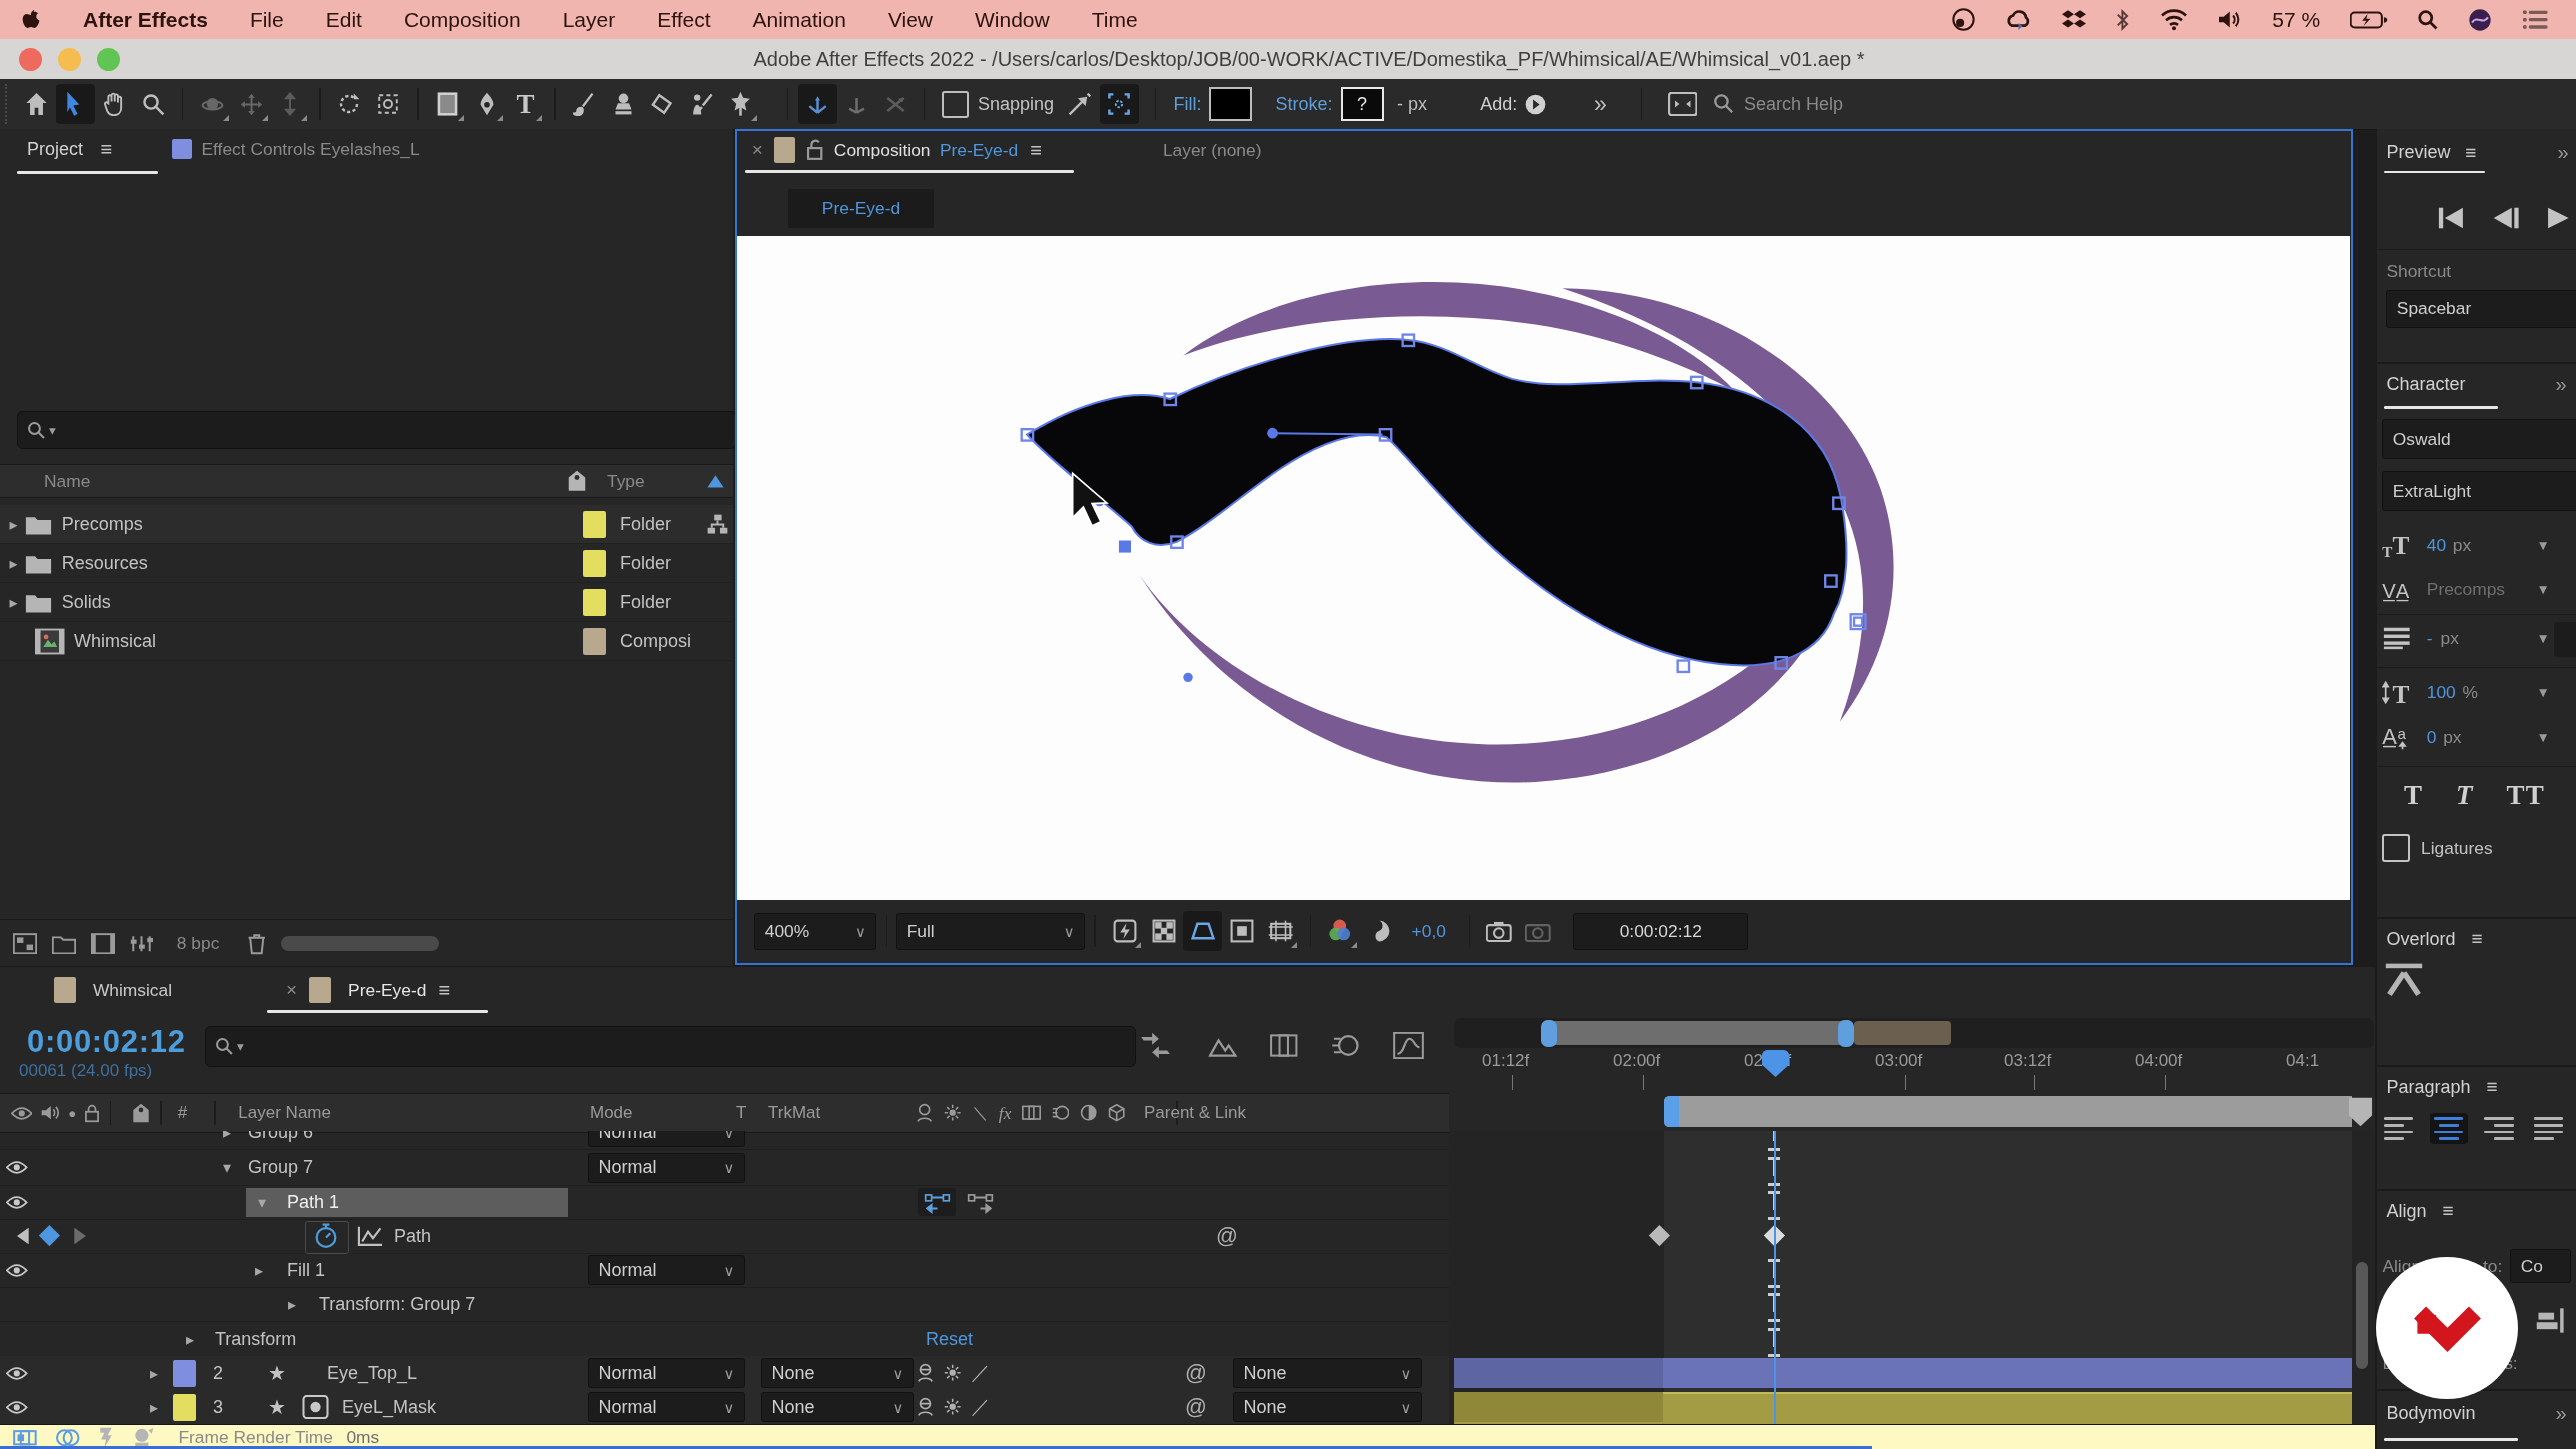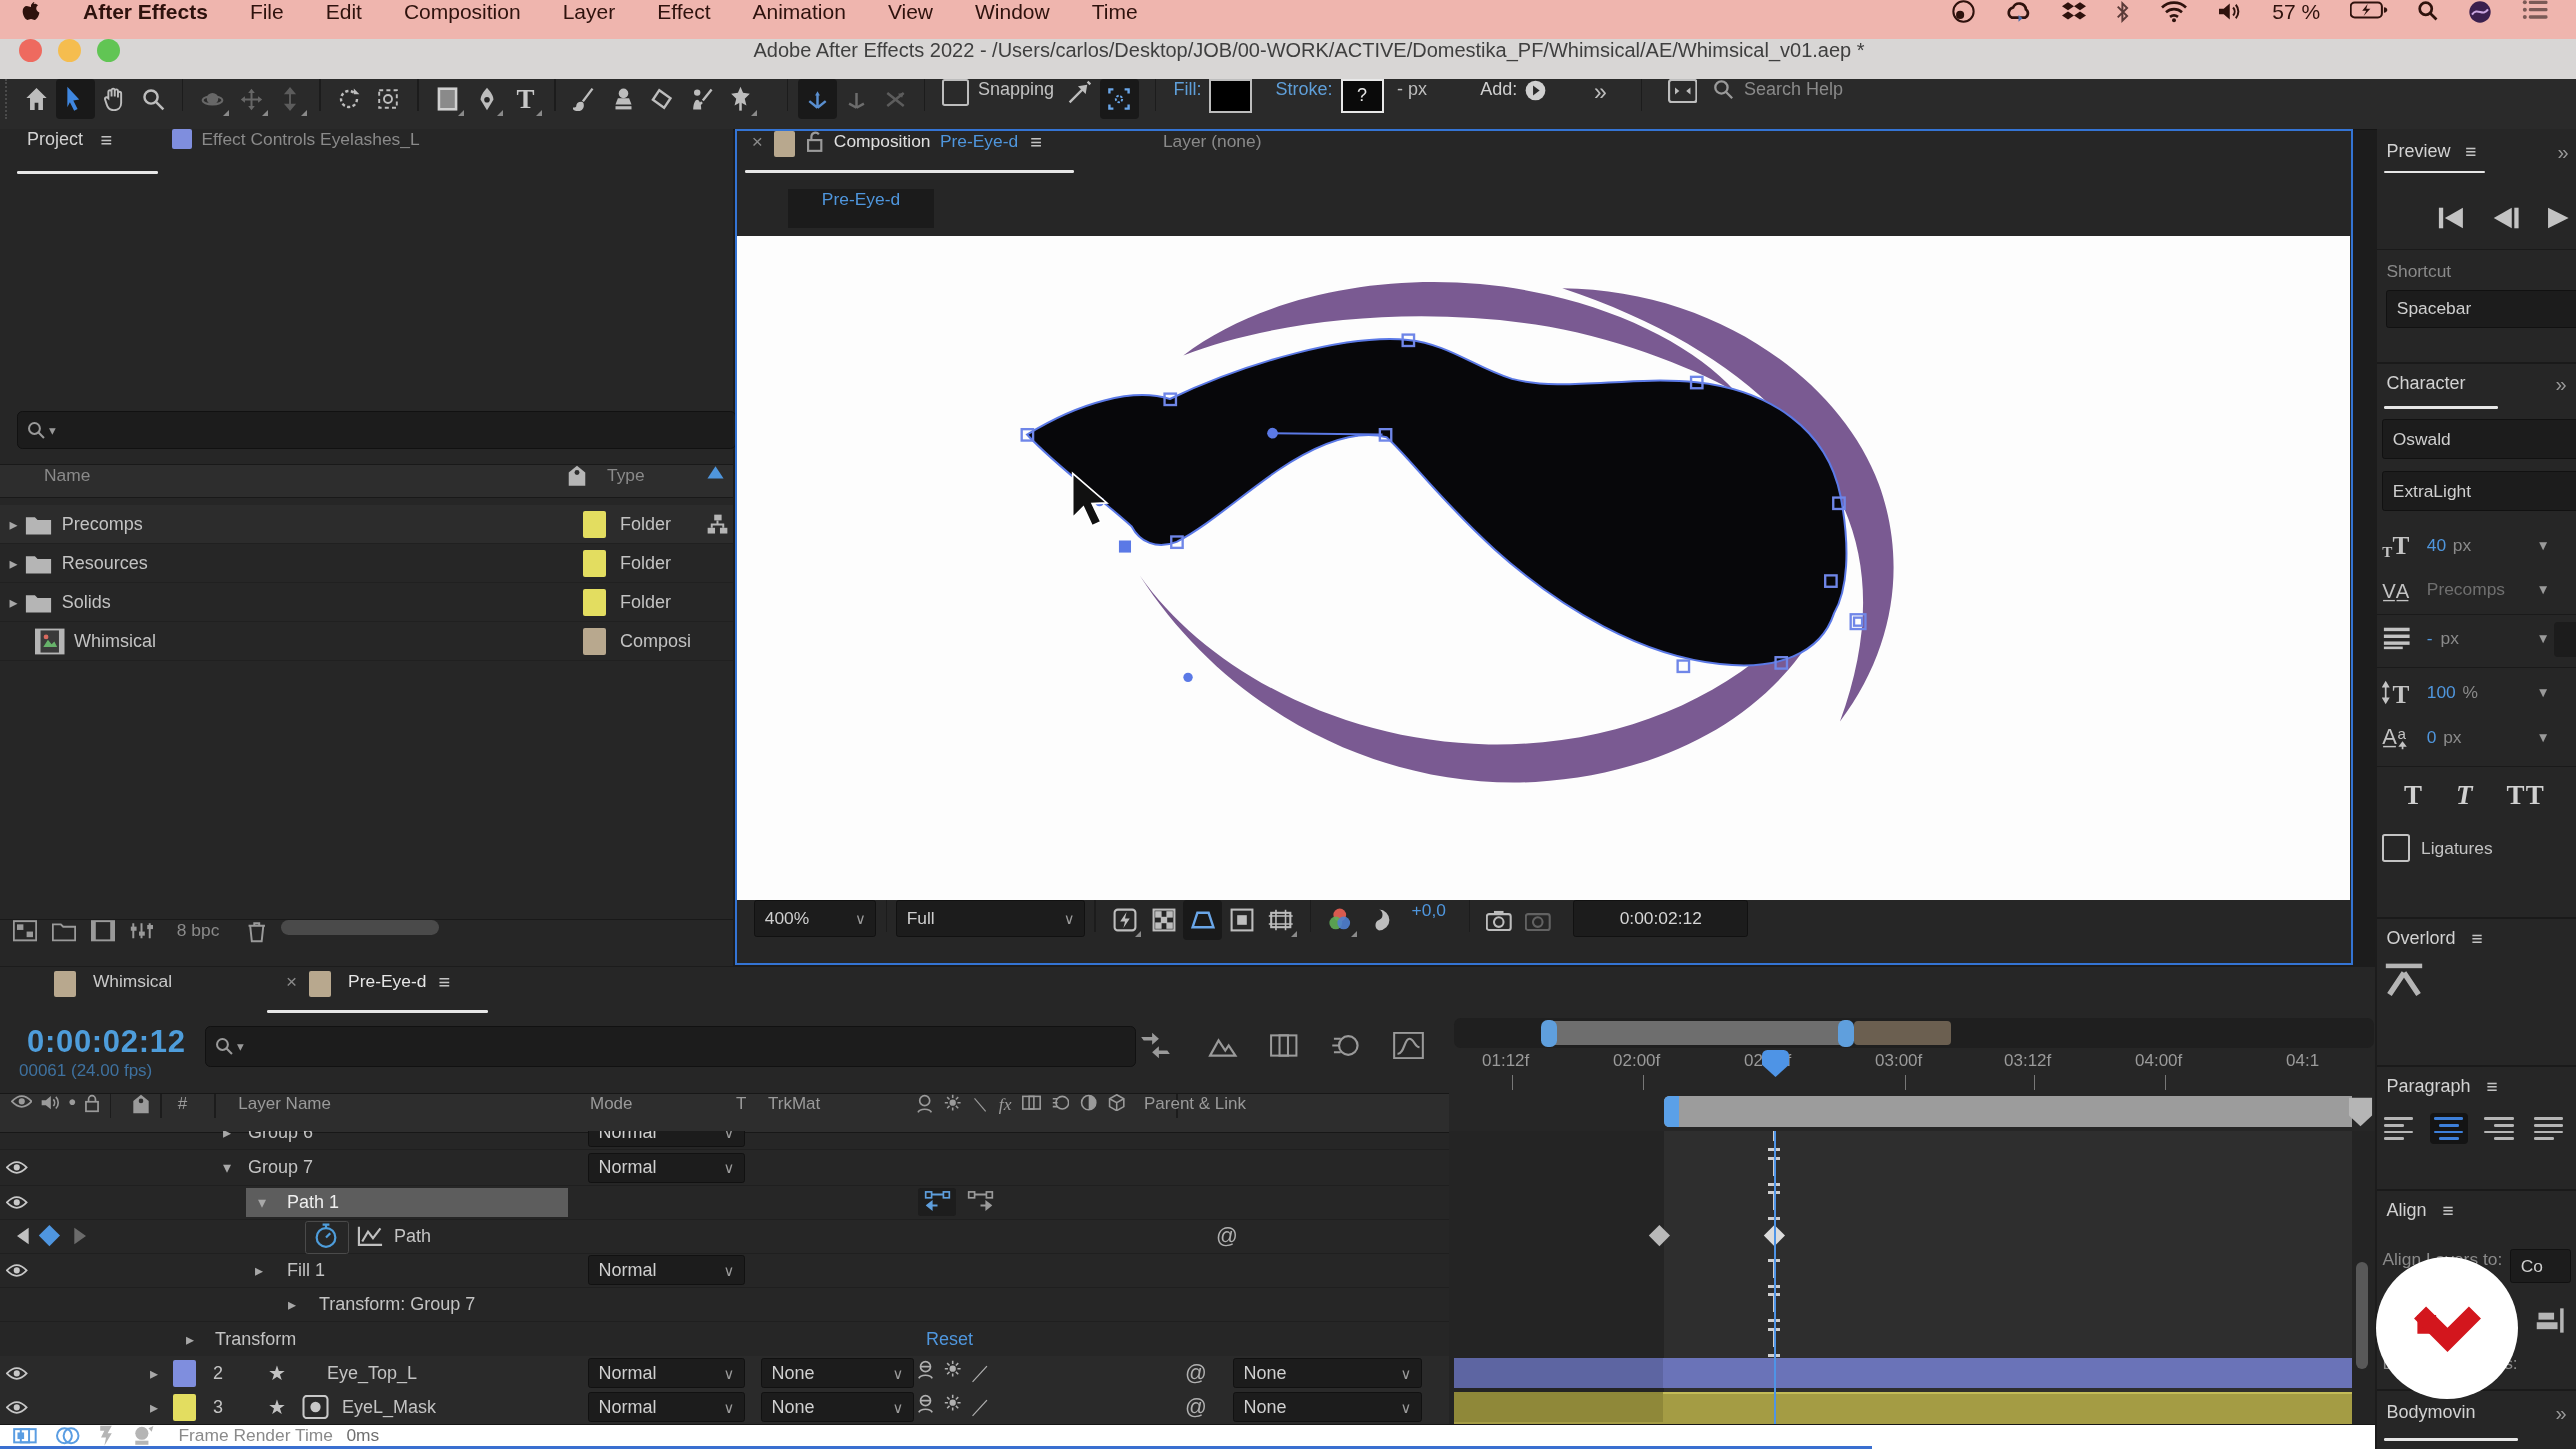--- a/index.html
+++ b/index.html
@@ -1,19 +1,19 @@
 <!DOCTYPE html>
 <html style="font-size:10.7px"><head>
 <meta charset="utf-8">
 <style>
   html,body{margin:0;padding:0;background:#101010;}
   #root{position:relative;width:2576px;height:1449px;background:#1c1c1c;overflow:hidden;
         font-family:"Liberation Sans","DejaVu Sans",sans-serif;color:#c3c3c3;font-size:17.4px;}
   .abs{position:absolute;}
-  .flex{display:flex;}
+  .flex{display:flex;align-items:center;}
   
   .menubar{left:0;top:0;width:2576px;height:39px;background:#efb5ae;color:#2e120d;font-size:21px;}
   .menubar .item{margin:0 21px;white-space:nowrap;}
   .menubar .app{font-weight:bold;}
   .mstat{margin:0 14.8px;}
   
   .titlebar{left:0;top:39px;width:2576px;height:40px;background:#d8d6d5;color:#3f3f3f;font-size:20px;}
   .tl-dot{width:23px;height:23px;border-radius:50%;margin-right:16px;}
   
   .toolbar{left:0;top:79px;width:2576px;height:50px;background:#2a2a2a;border-bottom:1.3px solid #151515;font-size:18px;}
@@ -1058,21 +1058,21 @@
       <div class="ibeam" style="left:1768px;top:162px"></div>
       <div class="ibeam" style="left:1768px;top:197px"></div>
 
       <div class="abs" style="left:1774px;top:0;width:2px;height:293px;background:#4e94e6"></div>
 
       <div class="abs" style="left:2356px;top:131px;width:12px;height:107px;background:#585858;border-radius:6px"></div>
     </div>
 
     <div class="abs" style="left:1762px;top:83px;width:27px;height:27px;background:#4e94e6;border-radius:5.4px 5.4px 1.3px 1.3px;clip-path:polygon(0 0,100% 0,100% 55%,50% 100%,0 55%)"></div>
 
-    <div class="abs flex" style="left:0;top:457px;width:2375px;height:25px;background:#ffffff;border-top:1.3px solid #161616">
+    <div class="abs flex" style="left:0;top:457px;width:2375px;height:25px;background:#fef9c3;border-top:1.3px solid #161616">
       <svg width="25.5" height="21.5" viewBox="0 0 30 26" style="margin-left:13.4px">
           <rect x="1" y="5" width="18" height="16" fill="none" stroke="#5a9de2" stroke-width="2.4"></rect>
           <rect x="9" y="5" width="18" height="16" fill="none" stroke="#5a9de2" stroke-width="2.4"></rect>
           <rect x="5" y="9" width="8" height="8" fill="#5a9de2"></rect>
         </svg>
       <svg width="25.5" height="21.5" viewBox="0 0 30 26" style="margin-left:16px">
           <circle cx="11" cy="13" r="9" fill="none" stroke="#5a9de2" stroke-width="2.4"></circle>
           <circle cx="19" cy="13" r="9" fill="none" stroke="#5a9de2" stroke-width="2.4"></circle>
         </svg>
       <svg width="20" height="21.5" viewBox="0 0 22 26" style="margin-left:16px">

